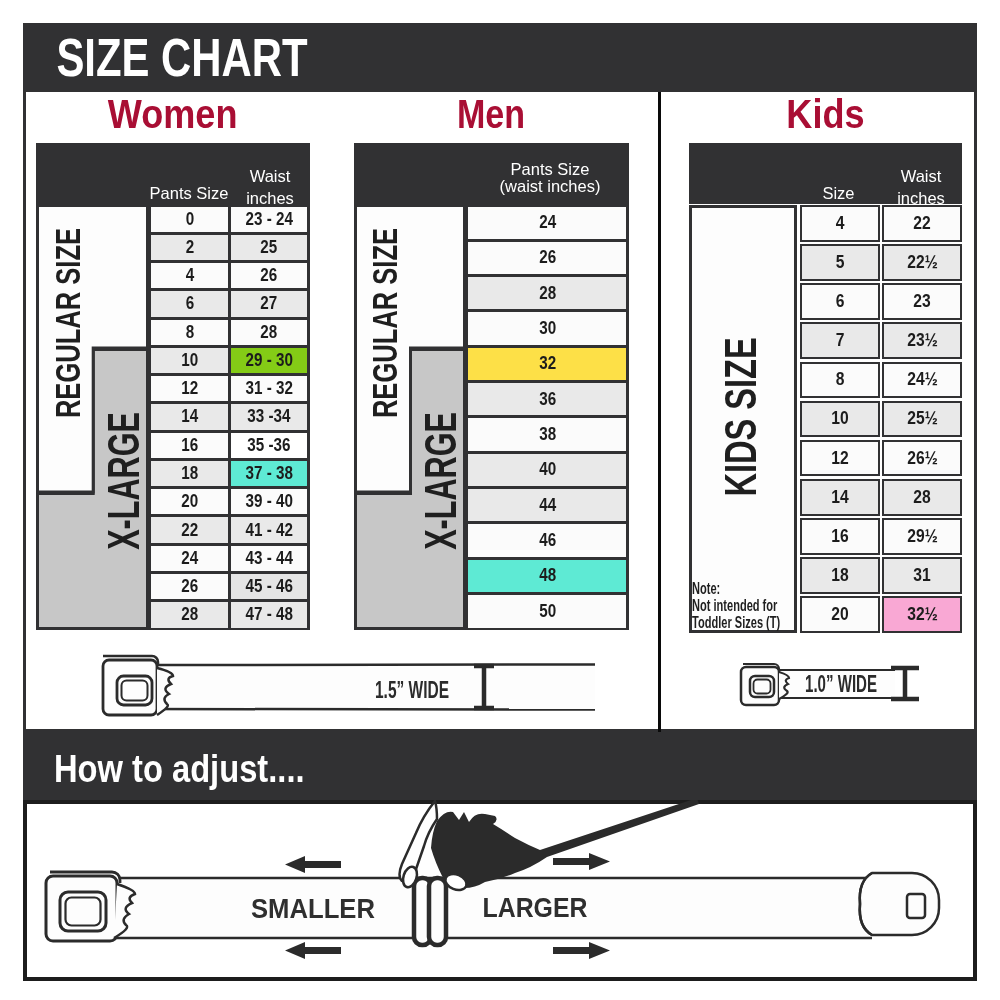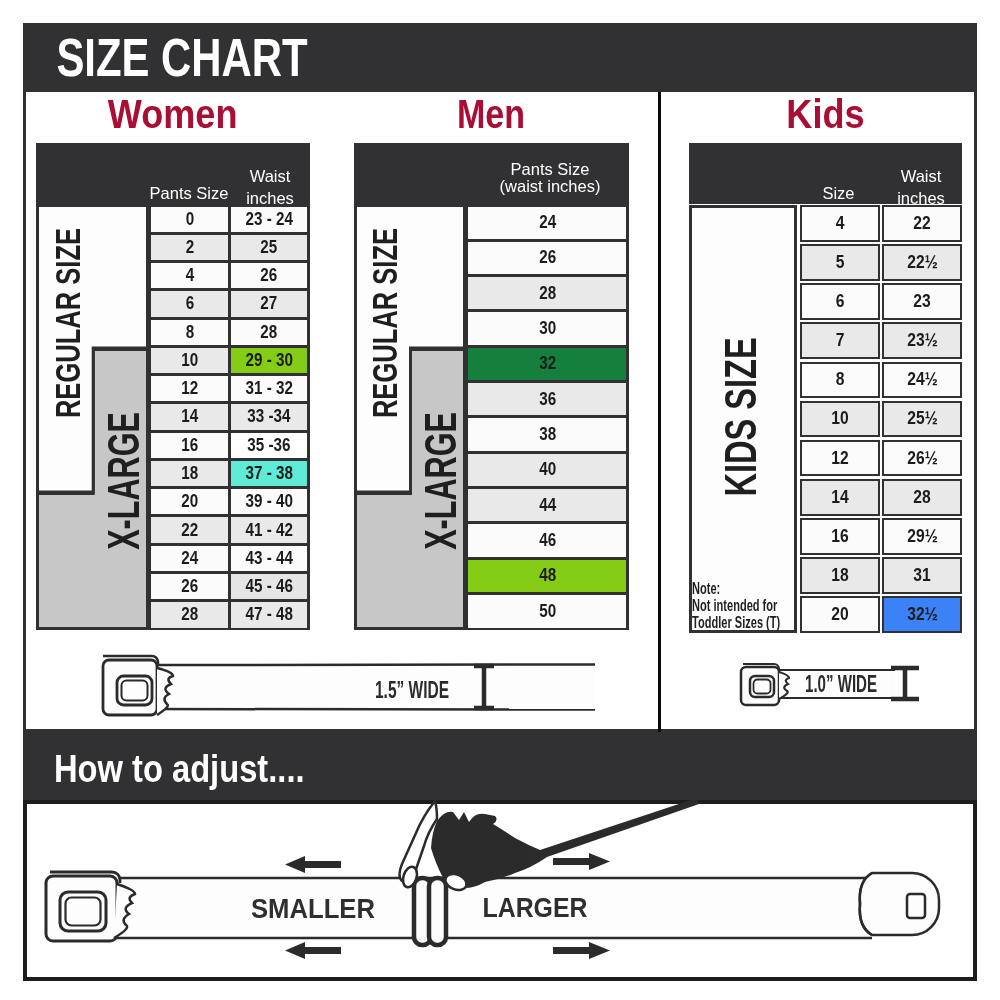--- a/index.html
+++ b/index.html
@@ -142,39 +142,39 @@
     </div>
 <div class="cell" style="background:#fbfbfb">
       <span>26</span>
     </div>
 <div class="cell" style="background:#e9e9e9">
       <span>28</span>
     </div>
 <div class="cell" style="background:#fbfbfb">
       <span>30</span>
     </div>
-<div class="cell" style="background:#15803d">
+<div class="cell" style="background:#fde047">
       <span>32</span>
     </div>
 <div class="cell" style="background:#e9e9e9">
       <span>36</span>
     </div>
 <div class="cell" style="background:#fbfbfb">
       <span>38</span>
     </div>
 <div class="cell" style="background:#e9e9e9">
       <span>40</span>
     </div>
 <div class="cell" style="background:#e9e9e9">
       <span>44</span>
     </div>
 <div class="cell" style="background:#fbfbfb">
       <span>46</span>
     </div>
-<div class="cell" style="background:#84cc16">
+<div class="cell" style="background:#5eead4">
       <span>48</span>
     </div>
 <div class="cell" style="background:#fbfbfb">
       <span>50</span>
     </div>
 </div>
 
 <div class="abs" style="left:689px;top:143px;width:273px;height:61px;background:#313133;">
   <div class="hdrtxt" style="left:111px;top:40px;width:77px;">Size</div>
   <div class="hdrtxt" style="left:192px;top:23px;width:80px;">Waist<br>inches</div>
@@ -239,21 +239,21 @@
     </div>
 <div class="kcell" style="background:#e9e9e9">
       <span>18</span>
     </div>
     <div class="kcell" style="background:#e9e9e9">
       <span>31</span>
     </div>
 <div class="kcell" style="background:#fbfbfb">
       <span>20</span>
     </div>
-    <div class="kcell" style="background:#3b82f6">
+    <div class="kcell" style="background:#f9a8d4">
       <span>32½</span>
     </div>
 </div>
 
 <svg class="abs" style="left:23px;top:640px;" width="637" height="92" viewBox="0 0 637 92">
   <g stroke="#2b2b2b" fill="none">
     <rect x="120" y="25" width="452" height="44" fill="#fdfdfd" stroke="none"></rect>
     <path d="M120 25 L572 24.5" stroke-width="2.5"></path>
     <path d="M120 69 L572 69.5" stroke-width="2.5"></path>
     <path d="M80 16 h49 a6 6 0 0 1 6 6 v2" stroke-width="2.5" fill="#fdfdfd"></path>

